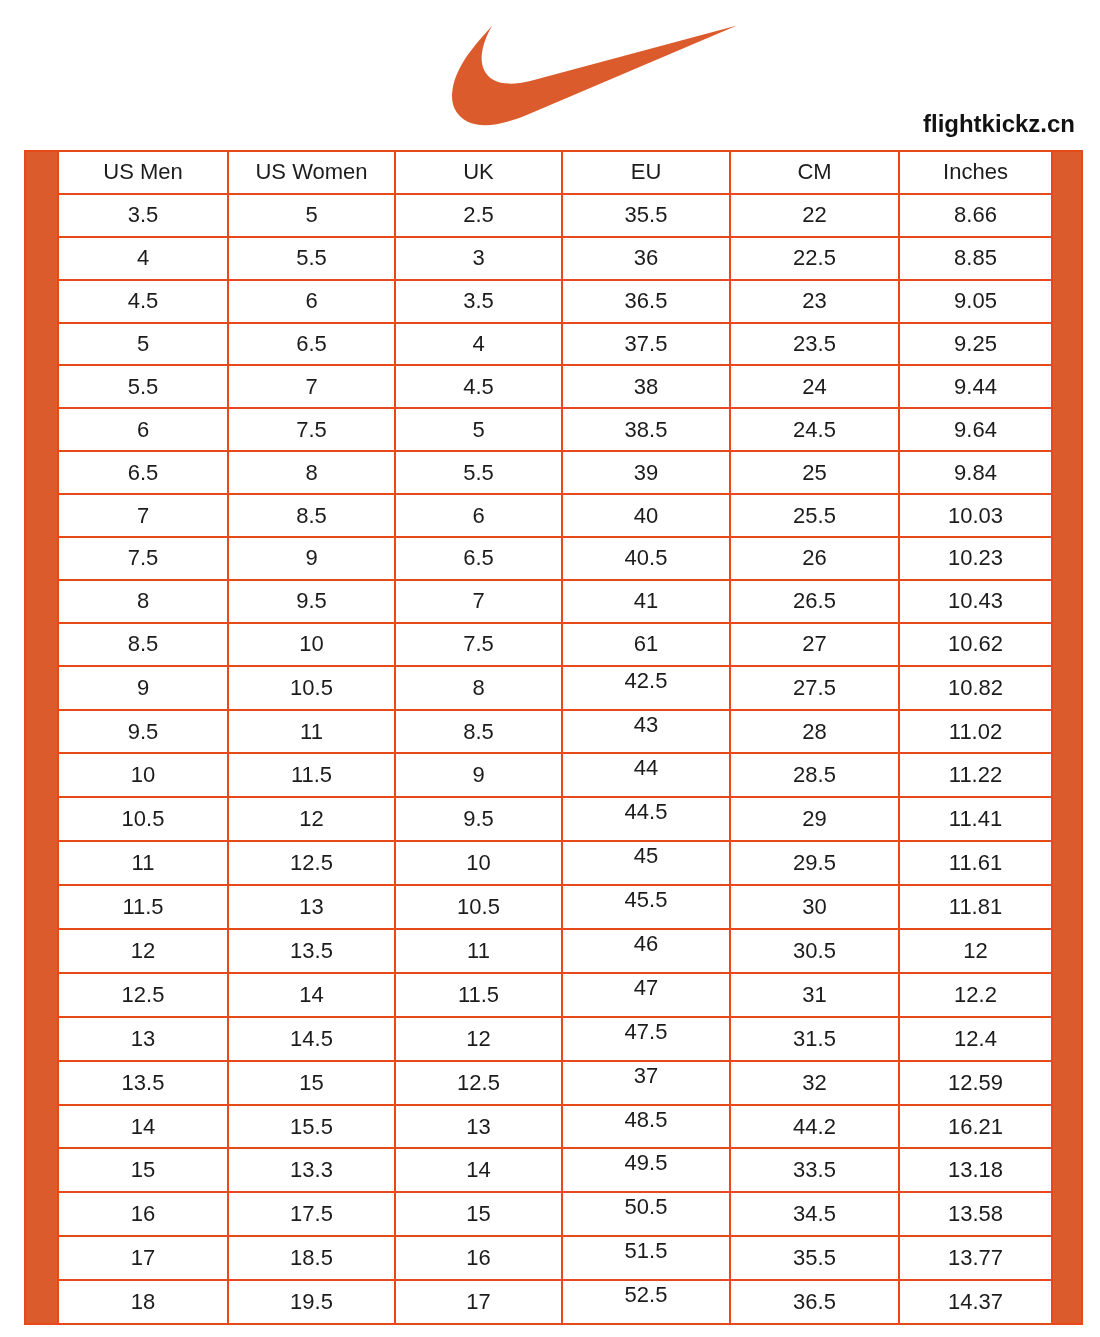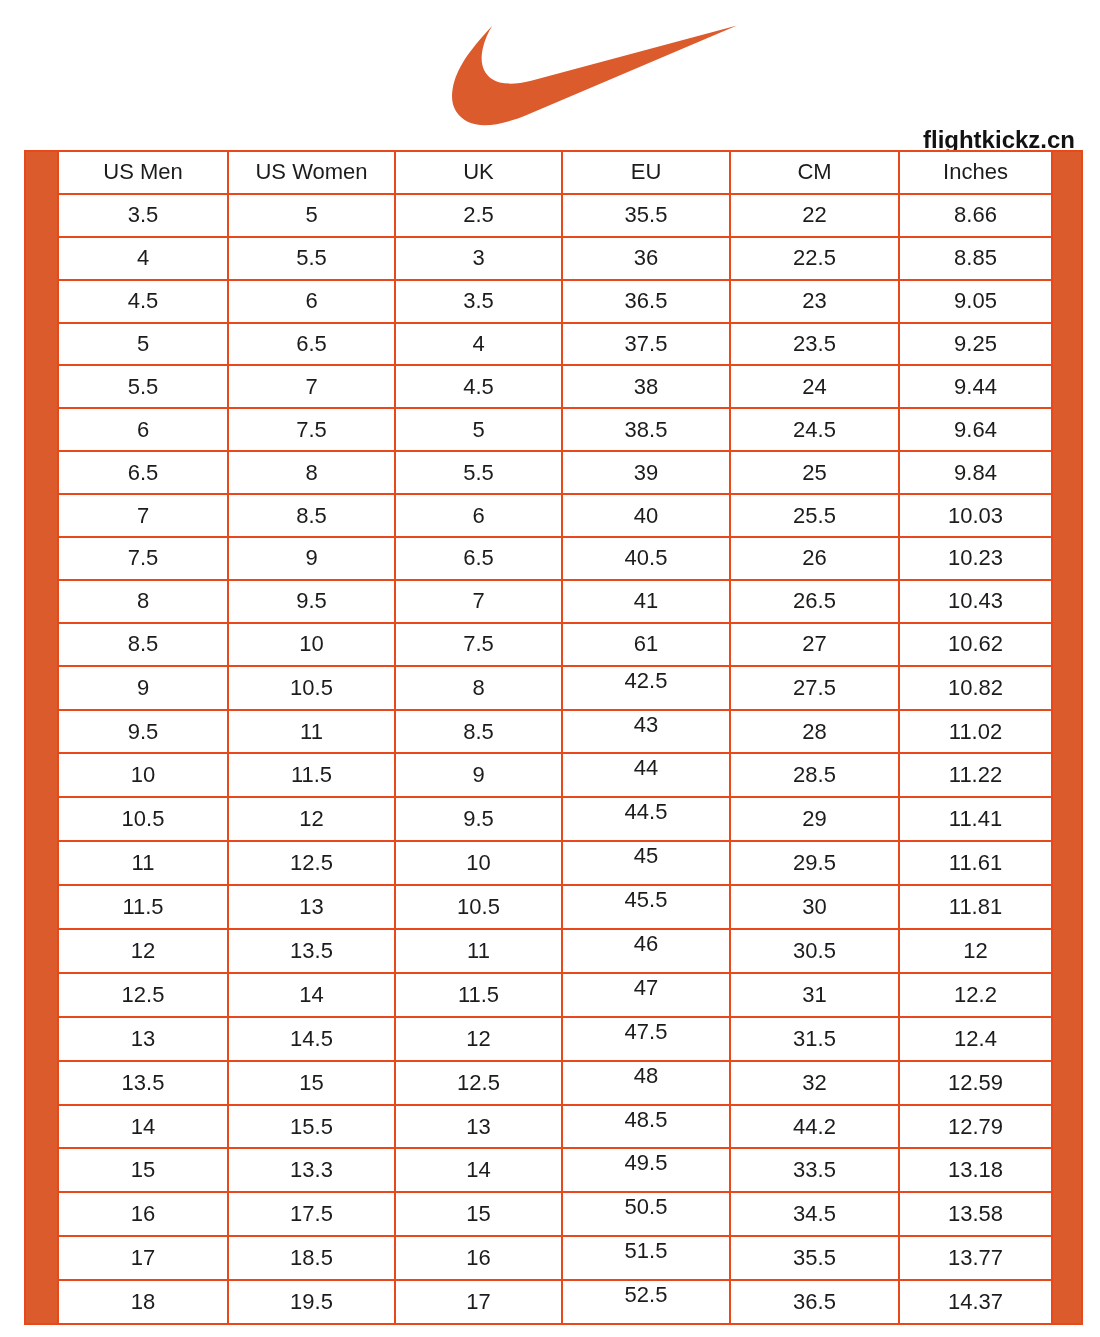--- a/index.html
+++ b/index.html
@@ -20,21 +20,21 @@
   .swoosh {
     position: absolute;
     left: 452px;
     top: 4px;
     width: 285px;
     height: 145px;
   }
   .swoosh svg { display: block; width: 100%; height: 100%; }
   .site-label {
     position: absolute;
-    top: 126px;
+    top: 110px;
     right: 25px;
     font-size: 24px;
     font-weight: 600;
     color: #121212;
   }
   .table-wrap {
     position: absolute;
     left: 24px;
     top: 150px;
     display: flex;
@@ -267,31 +267,31 @@
             <td>14.5</td>
             <td>12</td>
             <td class="eu-top">47.5</td>
             <td>31.5</td>
             <td>12.4</td>
           </tr>
           <tr>
             <td>13.5</td>
             <td>15</td>
             <td>12.5</td>
-            <td class="eu-top">48</td>
+            <td class="eu-top">37</td>
             <td>32</td>
             <td>12.59</td>
           </tr>
           <tr>
             <td>14</td>
             <td>15.5</td>
             <td>13</td>
             <td class="eu-top">48.5</td>
             <td>44.2</td>
-            <td>12.79</td>
+            <td>16.21</td>
           </tr>
           <tr>
             <td>15</td>
             <td>13.3</td>
             <td>14</td>
             <td class="eu-top">49.5</td>
             <td>33.5</td>
             <td>13.18</td>
           </tr>
           <tr>

